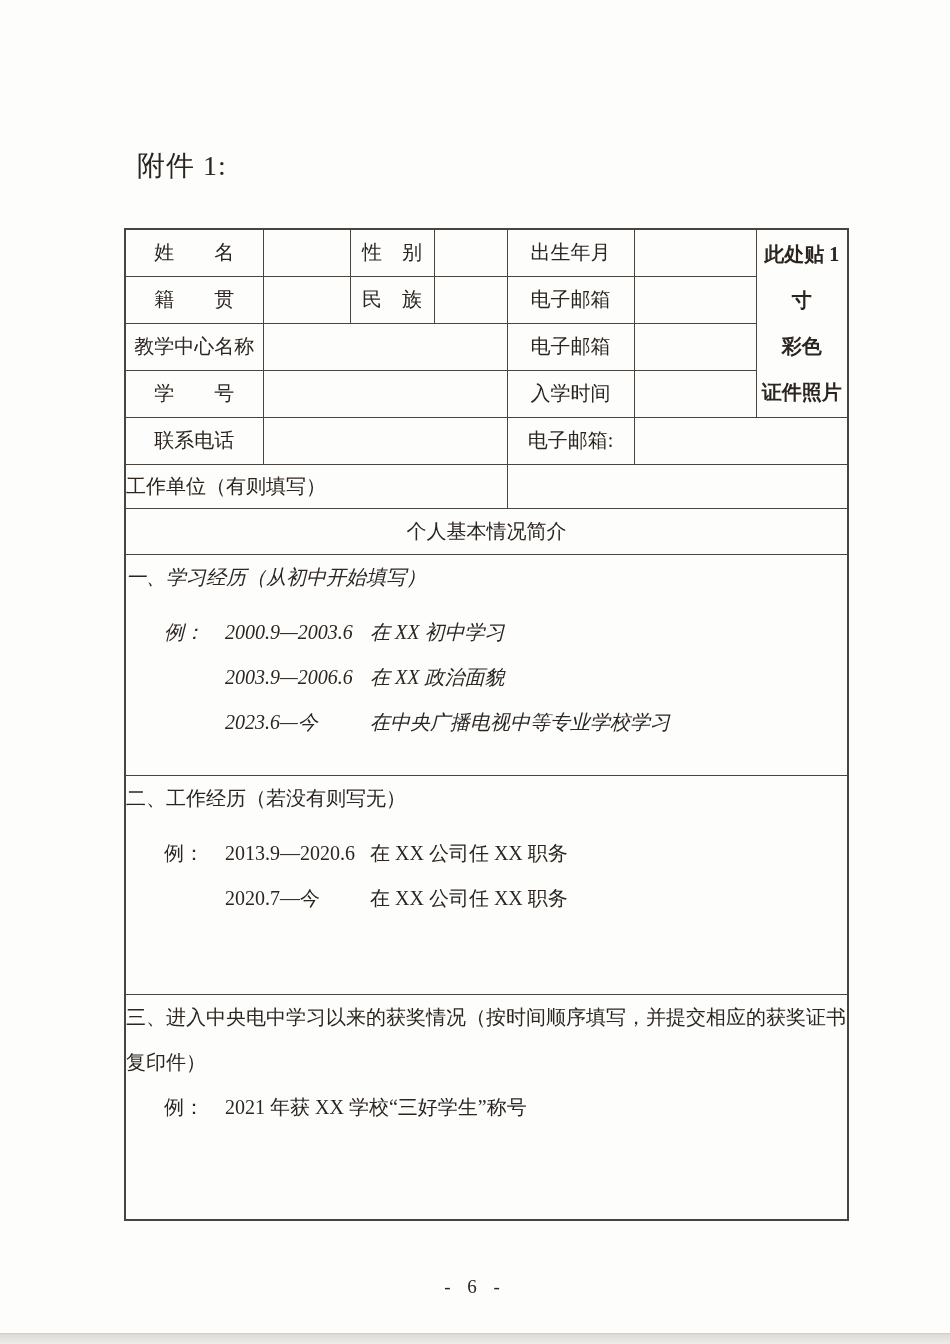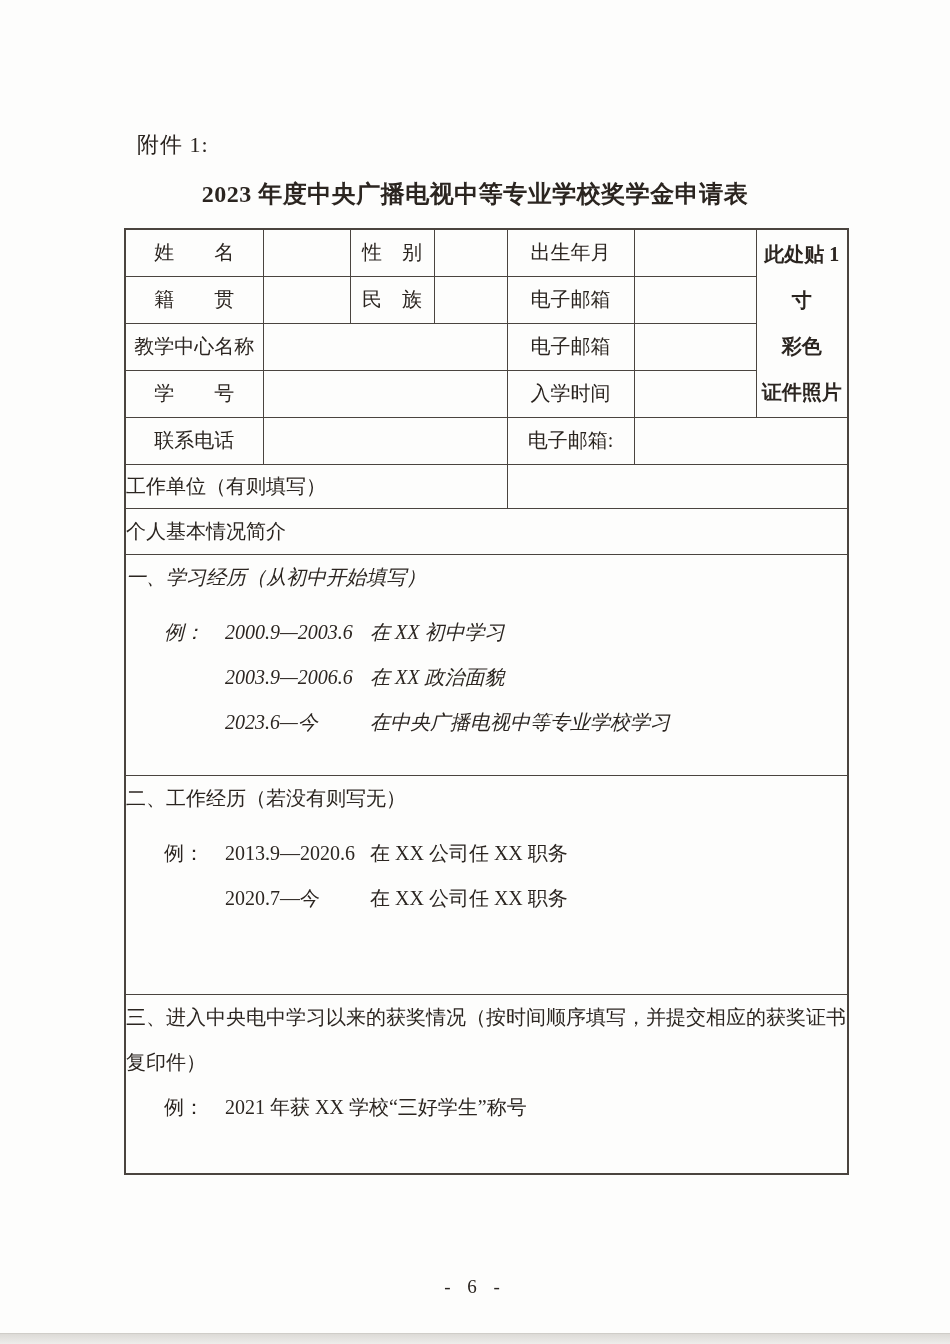--- a/index.html
+++ b/index.html
@@ -12,44 +12,44 @@
   .page{
     position:absolute;left:0;top:0;width:950px;height:1336px;
     background:#fdfdfc;color:#2b2520;
   }
   .scan-bottom{
     position:absolute;left:0;top:1333px;width:950px;height:11px;
     background:linear-gradient(to bottom,#dcdad6,#f0efed);
     border-top:1px solid #cfcdc8;
   }
   .attachment{
-    position:absolute;left:137px;top:130px;
-    font-size:22px;letter-spacing:1px;
+    position:absolute;left:137px;top:147px;
+    font-size:28px;letter-spacing:1px;
   }
   .doc-title{
     position:absolute;left:0;top:178px;width:950px;
     text-align:center;font-size:24px;font-weight:bold;letter-spacing:0.5px;
   }
   table.form{
     position:absolute;left:124px;top:228px;width:723px;
     border-collapse:collapse;table-layout:fixed;
     border:2px solid #4a443f;
   }
   table.form td{
     border:1px solid #4a443f;
     padding:0;font-size:20px;color:#2b2520;
     overflow:hidden;
     margin-left:48px;
   }
   tr.r47{height:47px;} tr.r44{height:44px;} tr.r46{height:46px;}
-  tr.s1{height:221px;font-style:italic;} tr.s2{height:219px;padding-left:6px;} tr.s3{height:180px;}
+  tr.s1{height:221px;font-style:italic;} tr.s2{height:219px;padding-left:6px;} tr.s3{height:226px;}
   td.lbl{text-align:center;vertical-align:middle;}
   td.val{vertical-align:middle;}
   td.left-lbl{text-align:left;vertical-align:middle;padding-left:12px;}
-  td.center-row{vertical-align:middle;font-size:20px;}
+  td.center-row{text-align:center;vertical-align:middle;font-size:20px;}
   td.photo-cell{
     text-align:center;vertical-align:middle;font-size:17px;
   }
   .photo-line{line-height:46px;font-weight:bold;}
   td.section-cell{
     vertical-align:top;padding:3px 14px 0 14px;
     font-size:18px;line-height:45px;
   }
   .sec-heading{white-space:normal;word-break:break-all;}
   .ex-row{padding-left:38px;white-space:nowrap;}
@@ -61,21 +61,20 @@
     text-align:center;font-size:19px;letter-spacing:6px;color:#2b2520;
   }
 </style>
 </head>
 <body>
 
 <div class="page">
 
   <div class="attachment">附件 1:</div>
 
-  <div class="doc-title">2023 年度中央广播电视中等专业学校奖学金申请表</div>
 
   <table class="form">
     <colgroup>
       <col style="width:138px">
         <col style="width:87px">
         <col style="width:84px">
       <col style="width:73px">
         <col style="width:127px">
         <col style="width:122px">
       <col style="width:92px">

